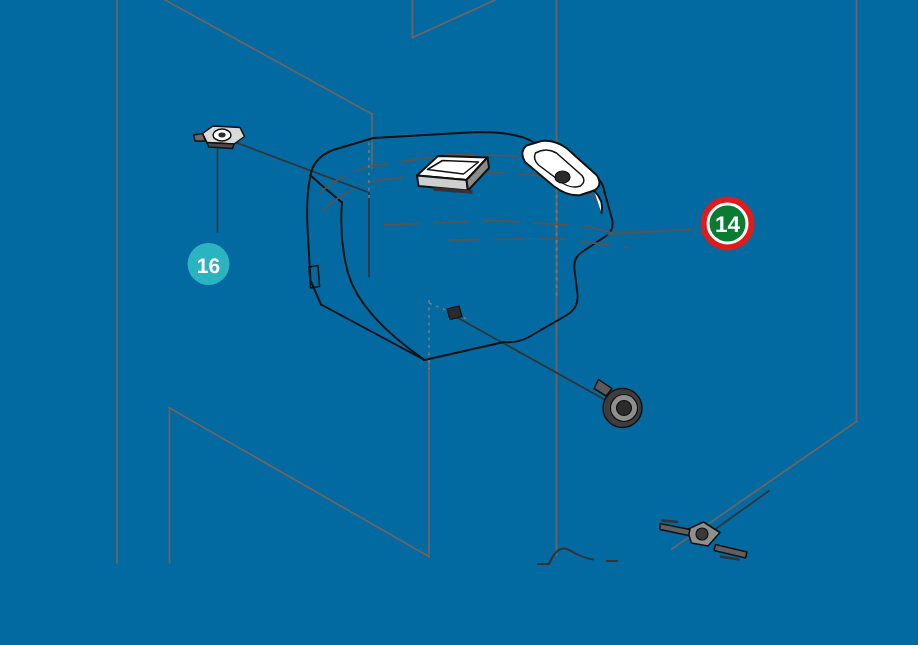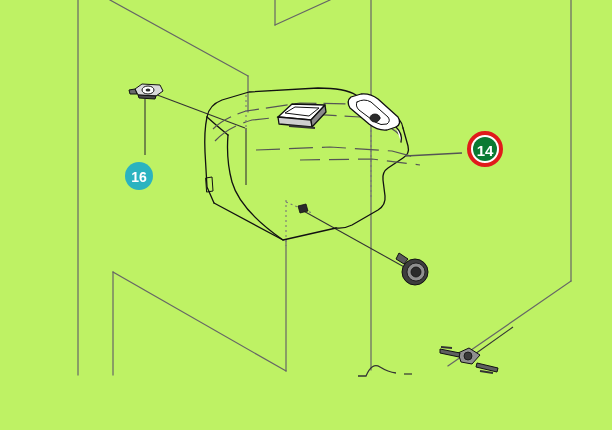--- a/index.html
+++ b/index.html
@@ -8,21 +8,21 @@
     padding: 0;
     background: #ffffff;
   }
   body {
     font-family: "Liberation Sans", sans-serif;
   }
   #diagram-root {
     position: relative;
     width: 612px;
     height: 430px;
-    background: #bef264;
+    background: #0369a1;
     overflow: hidden;
   }
   #diagram-svg {
     position: absolute;
     top: 0;
     left: 0;
     width: 612px;
     height: 430px;
     display: block;
   }

